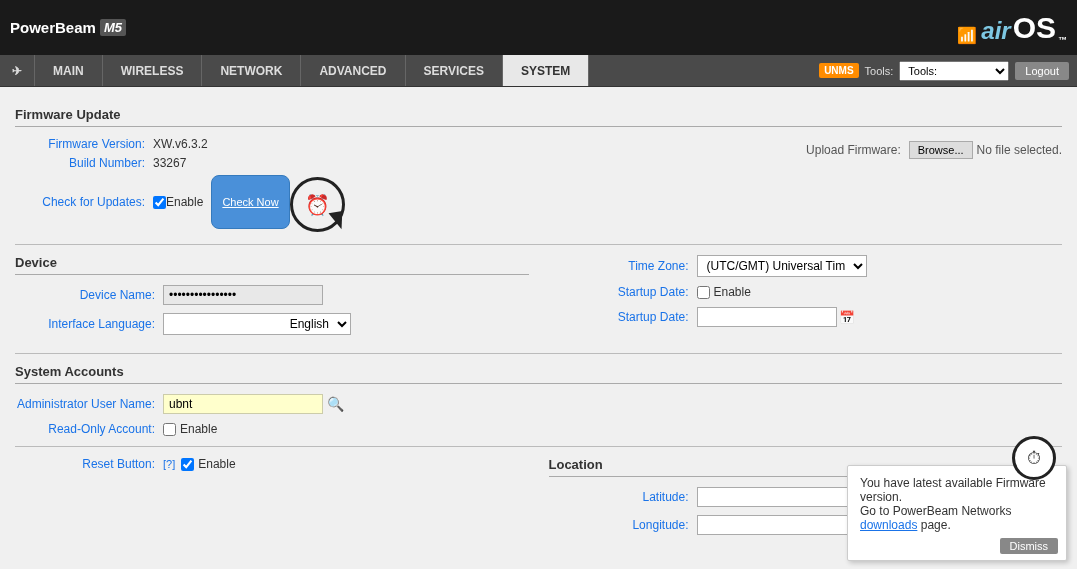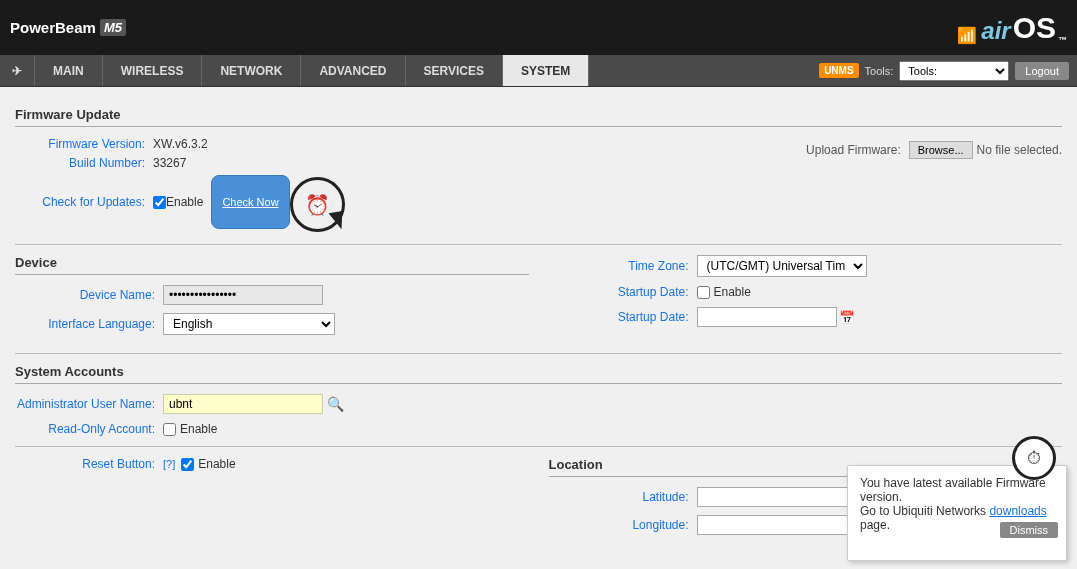--- a/index.html
+++ b/index.html
@@ -31,21 +31,21 @@
     
     .two-col { display: flex; gap: 20px; }
     .col-left { flex: 1; }
     .col-right { flex: 1; }
 
     
     .form-row { display: flex; align-items: center; margin-bottom: 8px; }
     .form-label { text-align: right; min-width: 140px; margin-right: 8px; color: #555; font-size: 12px; }
     .form-label.blue { color: #1a73e8; }
     .form-control { border: 1px solid #aaa; padding: 2px 5px; font-size: 12px; background: white; }
-    .form-control.text-input { width: 172px; }
+    .form-control.text-input { width: 188px; text-align: right; }
     .form-control.device-name { width: 160px; background: #e8e8e8; }
     .form-control.admin-input { width: 160px; background: #ffffcc; border: 1px solid #cca; }
 
     select.form-control { cursor: pointer; }
 
     
     .firmware-row { display: flex; align-items: center; margin-bottom: 5px; }
     .fw-label { color: #1a73e8; text-align: right; min-width: 130px; margin-right: 8px; font-size: 12px; }
     .fw-value { color: #333; font-size: 12px; }
 
@@ -81,21 +81,21 @@
       border: 1px solid #ccc; 
       padding: 10px 12px; 
       font-size: 12px; 
       color: #333; 
       width: 220px;
       box-shadow: 2px 2px 5px rgba(0,0,0,0.2);
       border-radius: 2px;
     }
     .tooltip-popup .dismiss-btn { 
       position: absolute; 
-      bottom: 22px; 
+      bottom: 6px; 
       right: 8px; 
       background: #888; 
       color: white; 
       border: none; 
       padding: 2px 10px; 
       font-size: 11px; 
       cursor: pointer; 
       border-radius: 2px; 
     }
     .tooltip-popup .dl-link { color: #1a73e8; cursor: pointer; text-decoration: underline; }
@@ -304,18 +304,18 @@
     </div>
   </div>
 
   <div class="tooltip-popup">
 
     <div style="position:absolute;top:-30px;right:10px;width:44px;height:44px;border:3px solid #222;border-radius:50%;background:white;display:flex;align-items:center;justify-content:center;">
       <span style="font-size:18px;">⏱</span>
     </div>
     <div class="tooltip-popup-body">
       <span>You have latest available Firmware version.</span><br>
-      <span>Go to Ubiquiti Networks </span><a class="dl-link">downloads</a><span> page.</span>
+      <span>Go to PowerBeam Networks </span><a class="dl-link">downloads</a><span> page.</span>
     </div>
     <button class="dismiss-btn">Dismiss</button>
   </div>
 
 </div>
 
 </body></html>

